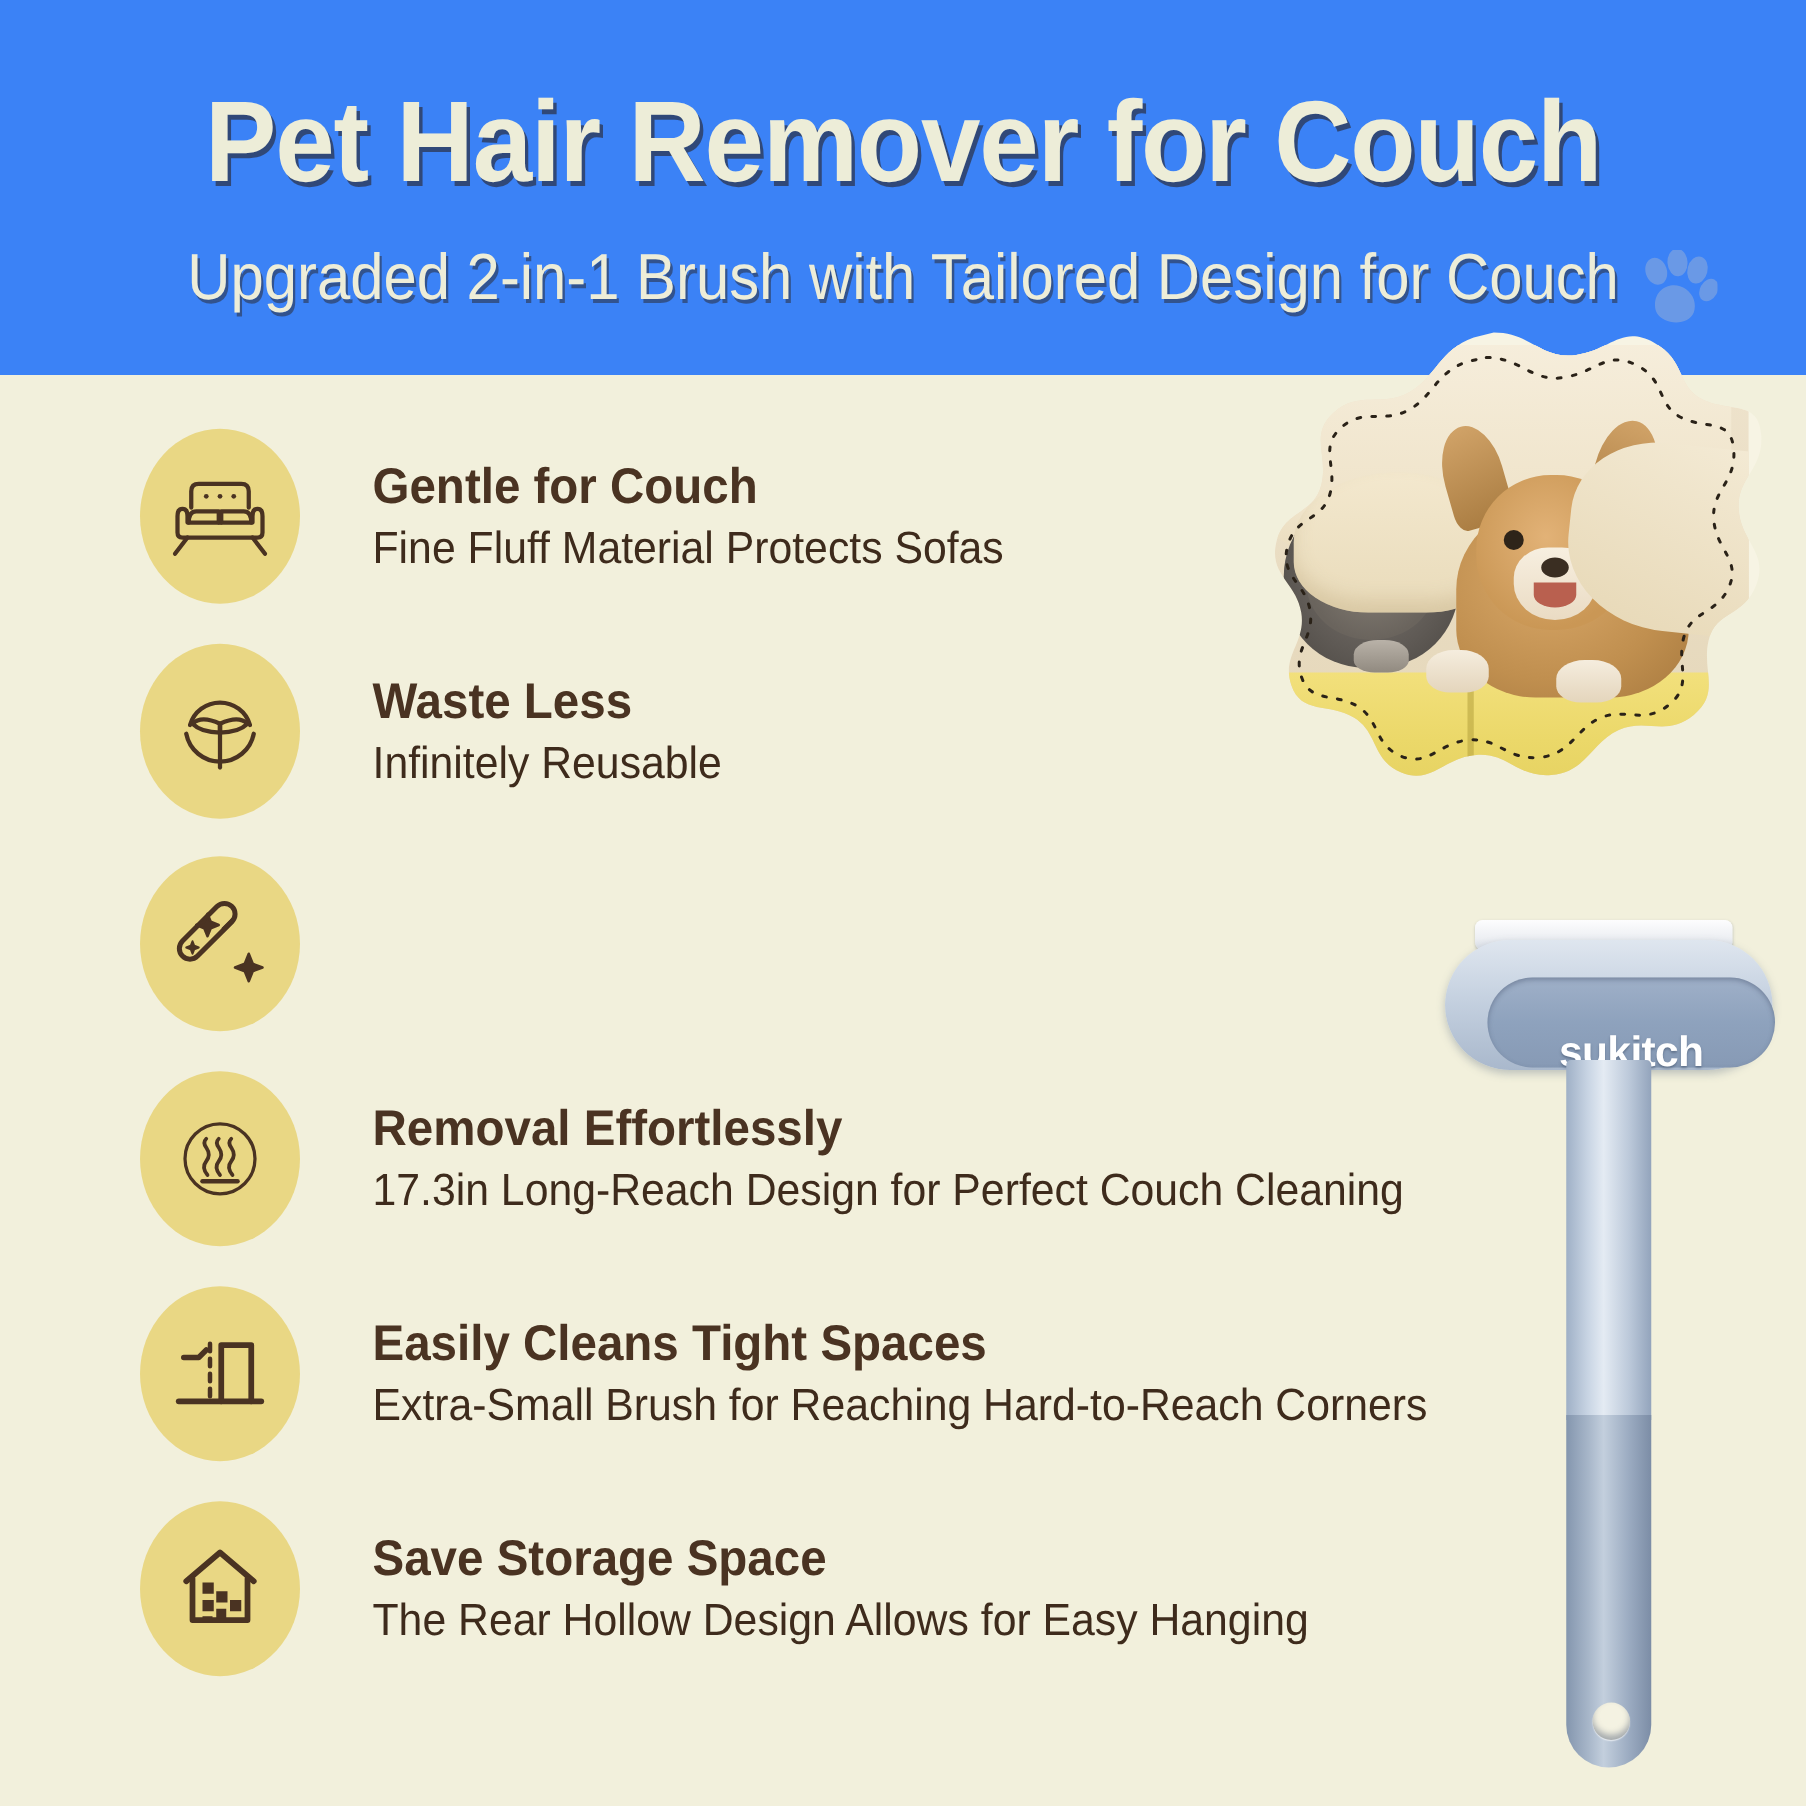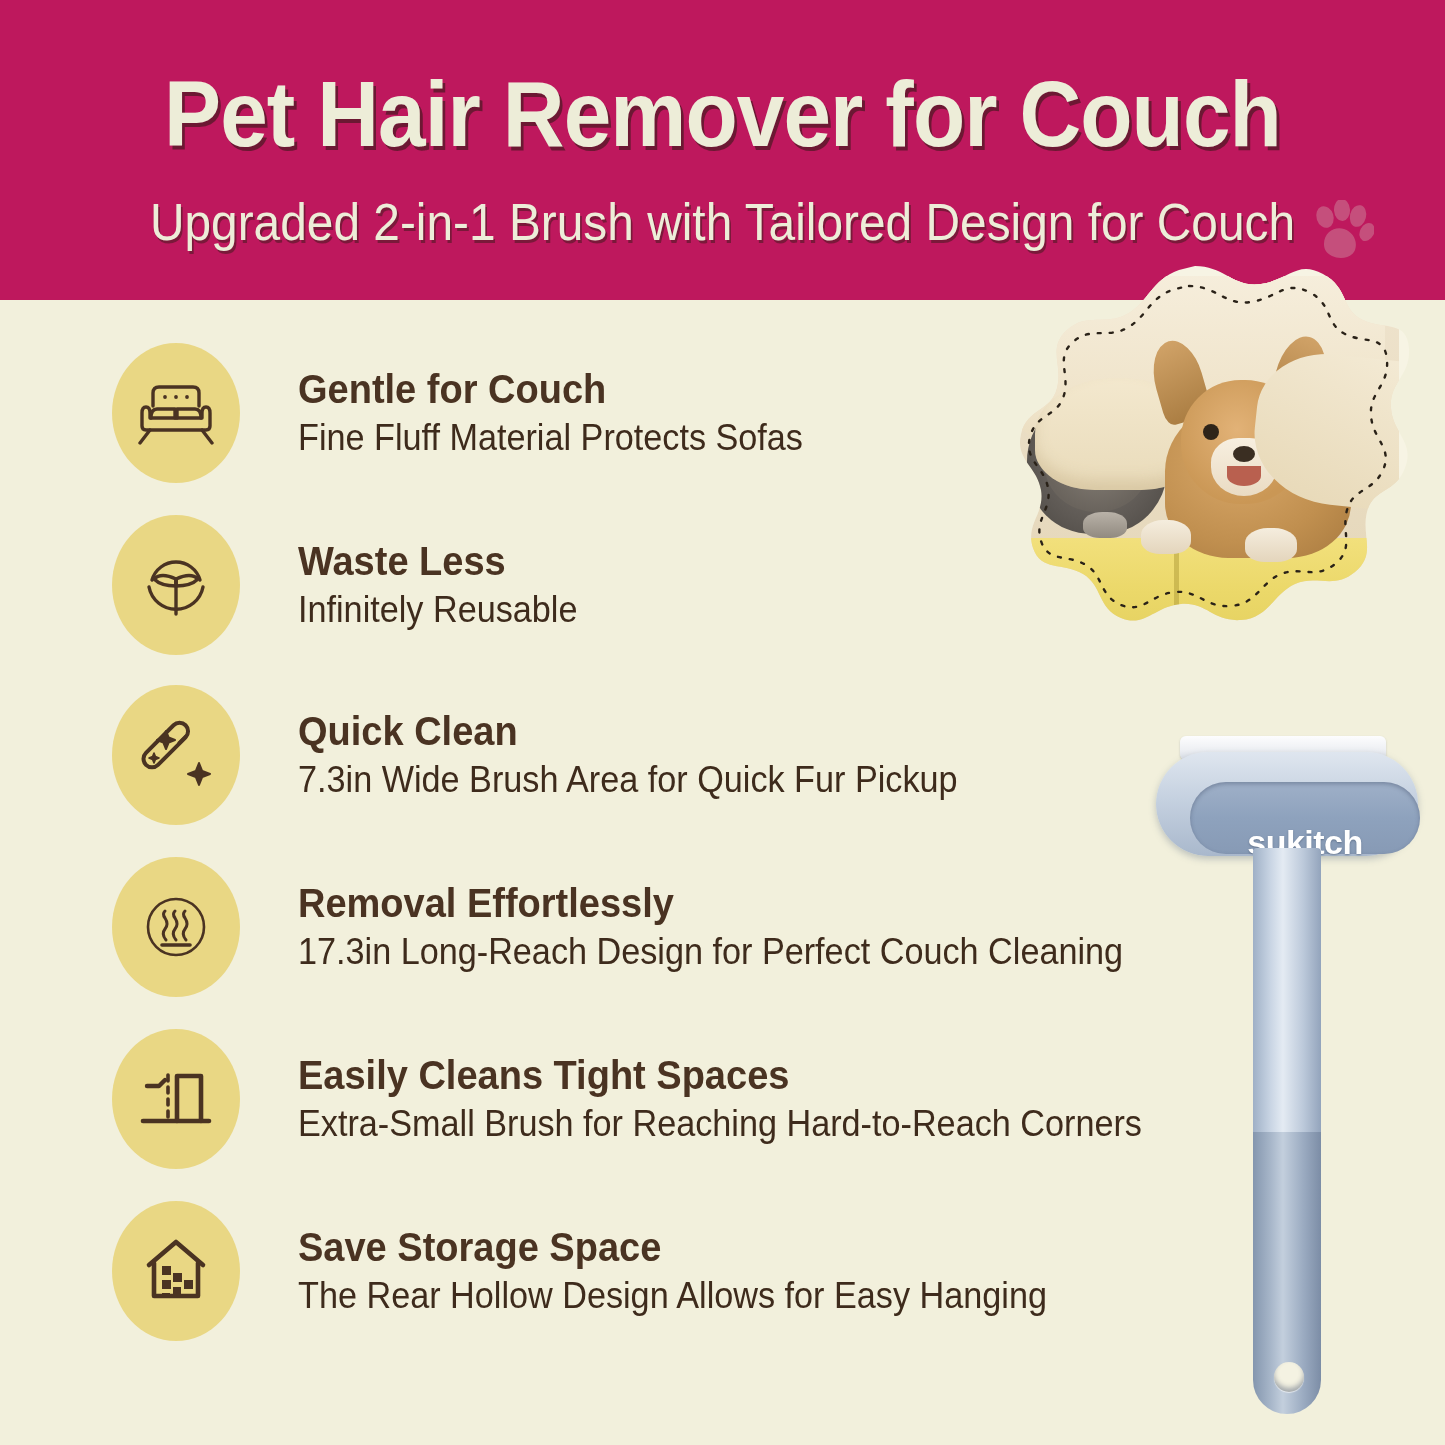--- a/index.html
+++ b/index.html
@@ -14,21 +14,21 @@
     position:absolute; left:0; top:0;
     width:1445px; height:1445px;
     background:#F2F0DC;
     overflow:hidden;
   }
 
   
   .header {
     position:absolute; left:0; top:0;
     width:1445px; height:300px;
-    background:#be185d;
+    background:#3b82f6;
     overflow:hidden;
   }
   .title {
     position:absolute; left:0; top:68px; width:1445px;
     text-align:center;
     font-size:92px;
     font-weight:bold;
     letter-spacing:-1px;
     color:#EDEDD8;
     font-family:"Liberation Sans Narrow","Liberation Sans",sans-serif;
@@ -307,24 +307,20 @@
 
     <div class="feature" style="top:370px;">
       <div class="badge">
         <svg width="74" height="74" viewBox="0 0 74 74" fill="none" stroke="#4A3322" stroke-width="4" stroke-linecap="round" stroke-linejoin="round">
           <rect x="18" y="28" width="56" height="17" rx="8.5" transform="rotate(-45 25 55)"></rect>
           <path d="M47 18 L40 25" stroke-width="3.2"></path>
           <path d="M27 13 L29.6 19.4 L36 22 L29.6 24.6 L27 31 L24.4 24.6 L18 22 L24.4 19.4 Z" fill="#4A3322" stroke-width="2"></path>
           <path d="M60 45 L63.2 53 L71 56 L63.2 59 L60 67 L56.8 59 L49 56 L56.8 53 Z" fill="#4A3322" stroke-width="2"></path>
           <path d="M15 35 L16.4 38.6 L20 40 L16.4 41.4 L15 45 L13.6 41.4 L10 40 L13.6 38.6 Z" fill="#4A3322" stroke-width="1.6"></path>
         </svg>
-      </div>
-      <div class="ftext">
-        <div class="fhead">Quick Clean</div>
-        <div class="fsub">7.3in Wide Brush Area for Quick Fur Pickup</div>
       </div>
     </div>
 
     <div class="feature" style="top:542px;">
       <div class="badge">
         <svg width="74" height="74" viewBox="0 0 74 74" fill="none" stroke="#4A3322" stroke-width="3" stroke-linecap="round" stroke-linejoin="round">
           <circle cx="37" cy="37" r="28" stroke-width="2.6"></circle>
           <path d="M27 50 Q22 44 26 39 Q30 34 26 28 Q23 24 26 21"></path>
           <path d="M37 50 Q32 44 36 39 Q40 34 36 28 Q33 24 36 21"></path>
           <path d="M47 50 Q42 44 46 39 Q50 34 46 28 Q43 24 46 21"></path>

